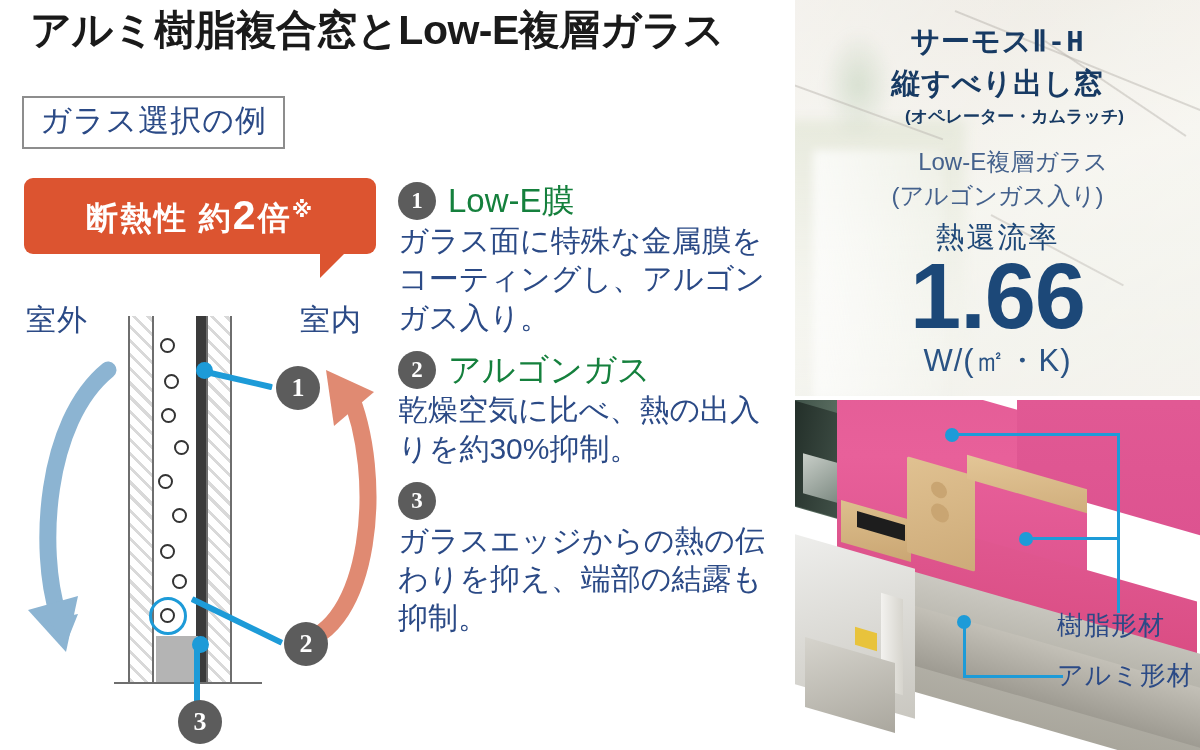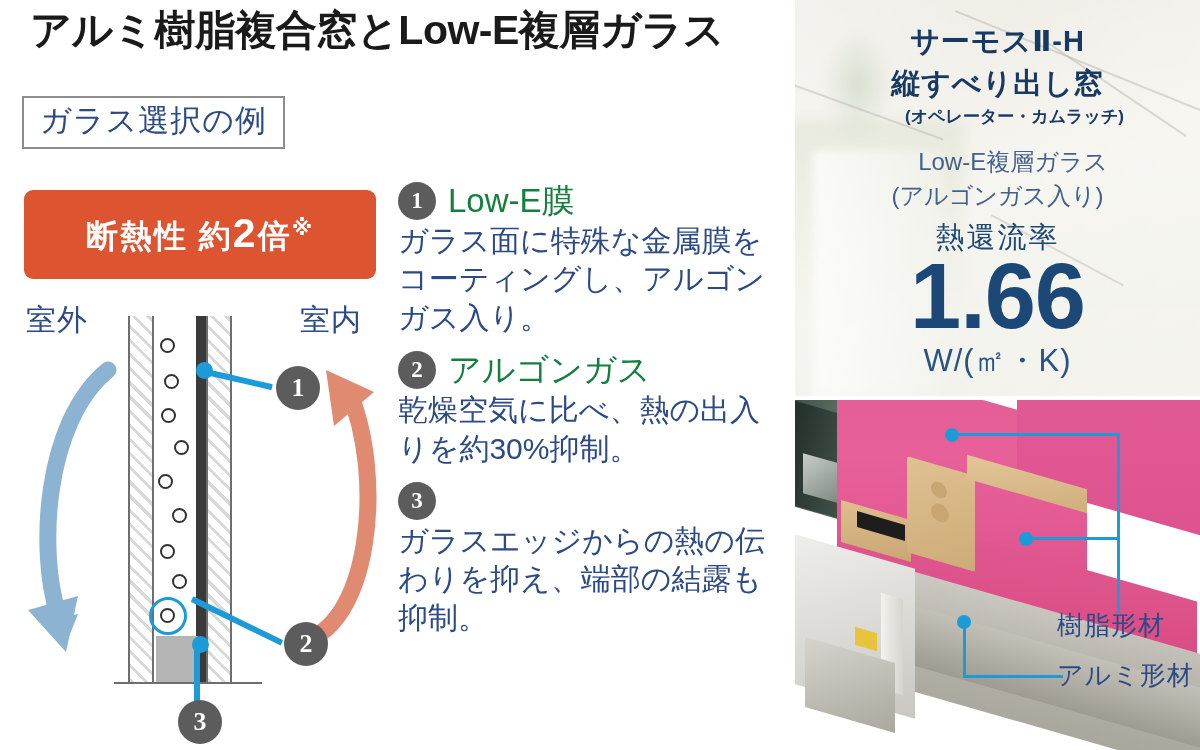--- a/index.html
+++ b/index.html
@@ -24,21 +24,21 @@
     position:absolute;left:22px;top:96px;
     border:2px solid #8d8d8d;background:#fff;
     padding:5px 16px 8px 16px;
     font-size:31px;color:#2b4a86;line-height:1.15;
     letter-spacing:1px;
   }
 
   
   .banner-wrap{position:absolute;left:24px;top:178px;width:352px;height:100px;}
   .banner-body{
-    position:absolute;left:0;top:12px;width:352px;height:89px;
+    position:absolute;left:0;top:0;width:352px;height:76px;
     background:#dc5430;border-radius:9px;
     display:flex;align-items:center;justify-content:center;
   }
   .banner-text{
     color:#fff;font-size:32px;font-weight:bold;letter-spacing:2px;
     white-space:nowrap;
   }
   .banner-text .big{font-size:41px;}
   .banner-text .mark{font-size:21px;vertical-align:12px;}
   .banner-tail{
@@ -145,21 +145,21 @@
     filter:blur(0.6px);
   }
   .spec-card .haze{
     position:absolute;left:0;top:0;width:405px;height:396px;
     background:linear-gradient(180deg,rgba(255,255,255,0.25),rgba(255,255,255,0.42));
   }
 
   .spec-text{position:absolute;left:0;top:0;width:405px;height:396px;text-align:center;}
   .spec-product{
     position:absolute;left:0;top:22px;width:405px;
-    font-size:29px;font-weight:bold;color:#173a63;letter-spacing:1px;
+    font-size:29px;font-weight:bold;color:#173a63;letter-spacing:1px;font-family:Liberation Mono, monospace;
   }
   .spec-type{
     position:absolute;left:0;top:64px;width:405px;
     font-size:29px;font-weight:bold;color:#173a63;letter-spacing:1px;
   }
   .spec-subtype{
     position:absolute;left:0;top:105px;width:405px;
     font-size:17px;font-weight:bold;color:#173a63;letter-spacing:0px;margin-left:17px;
   }
   .spec-glass{

